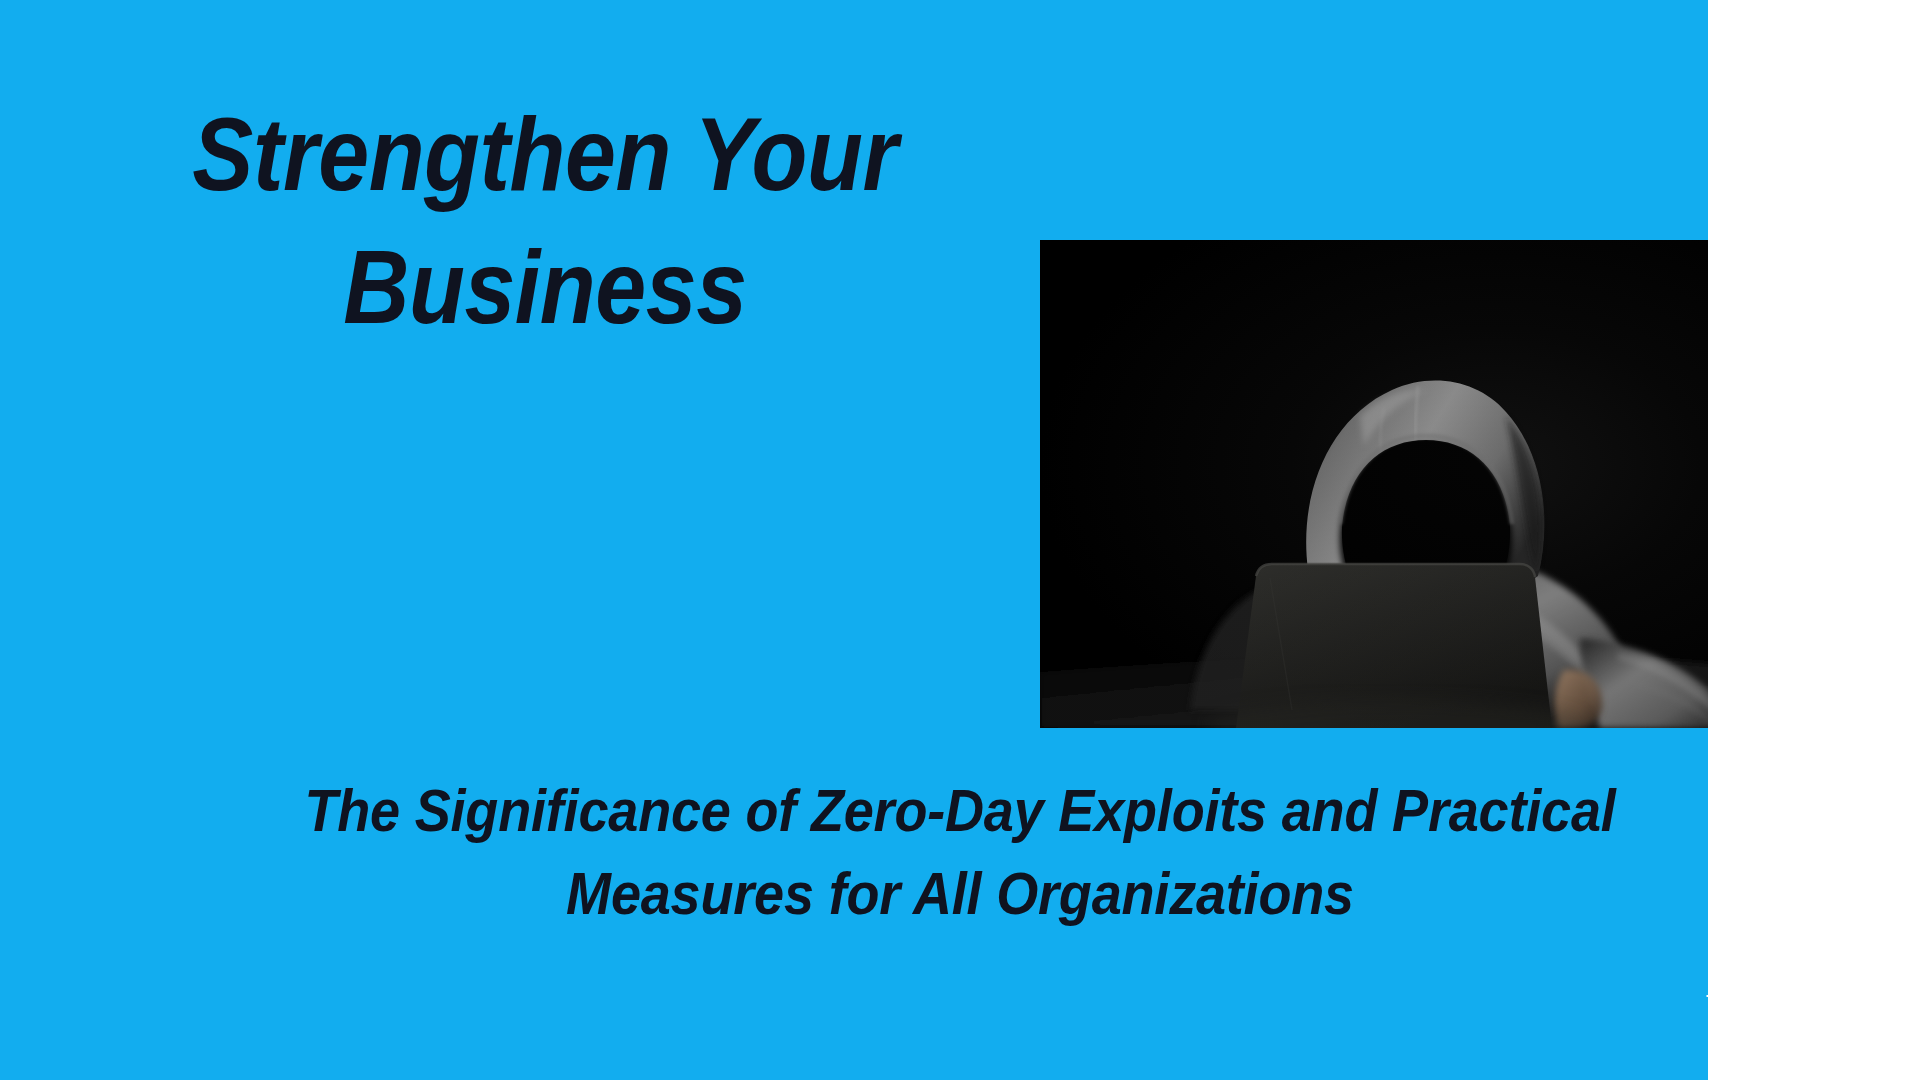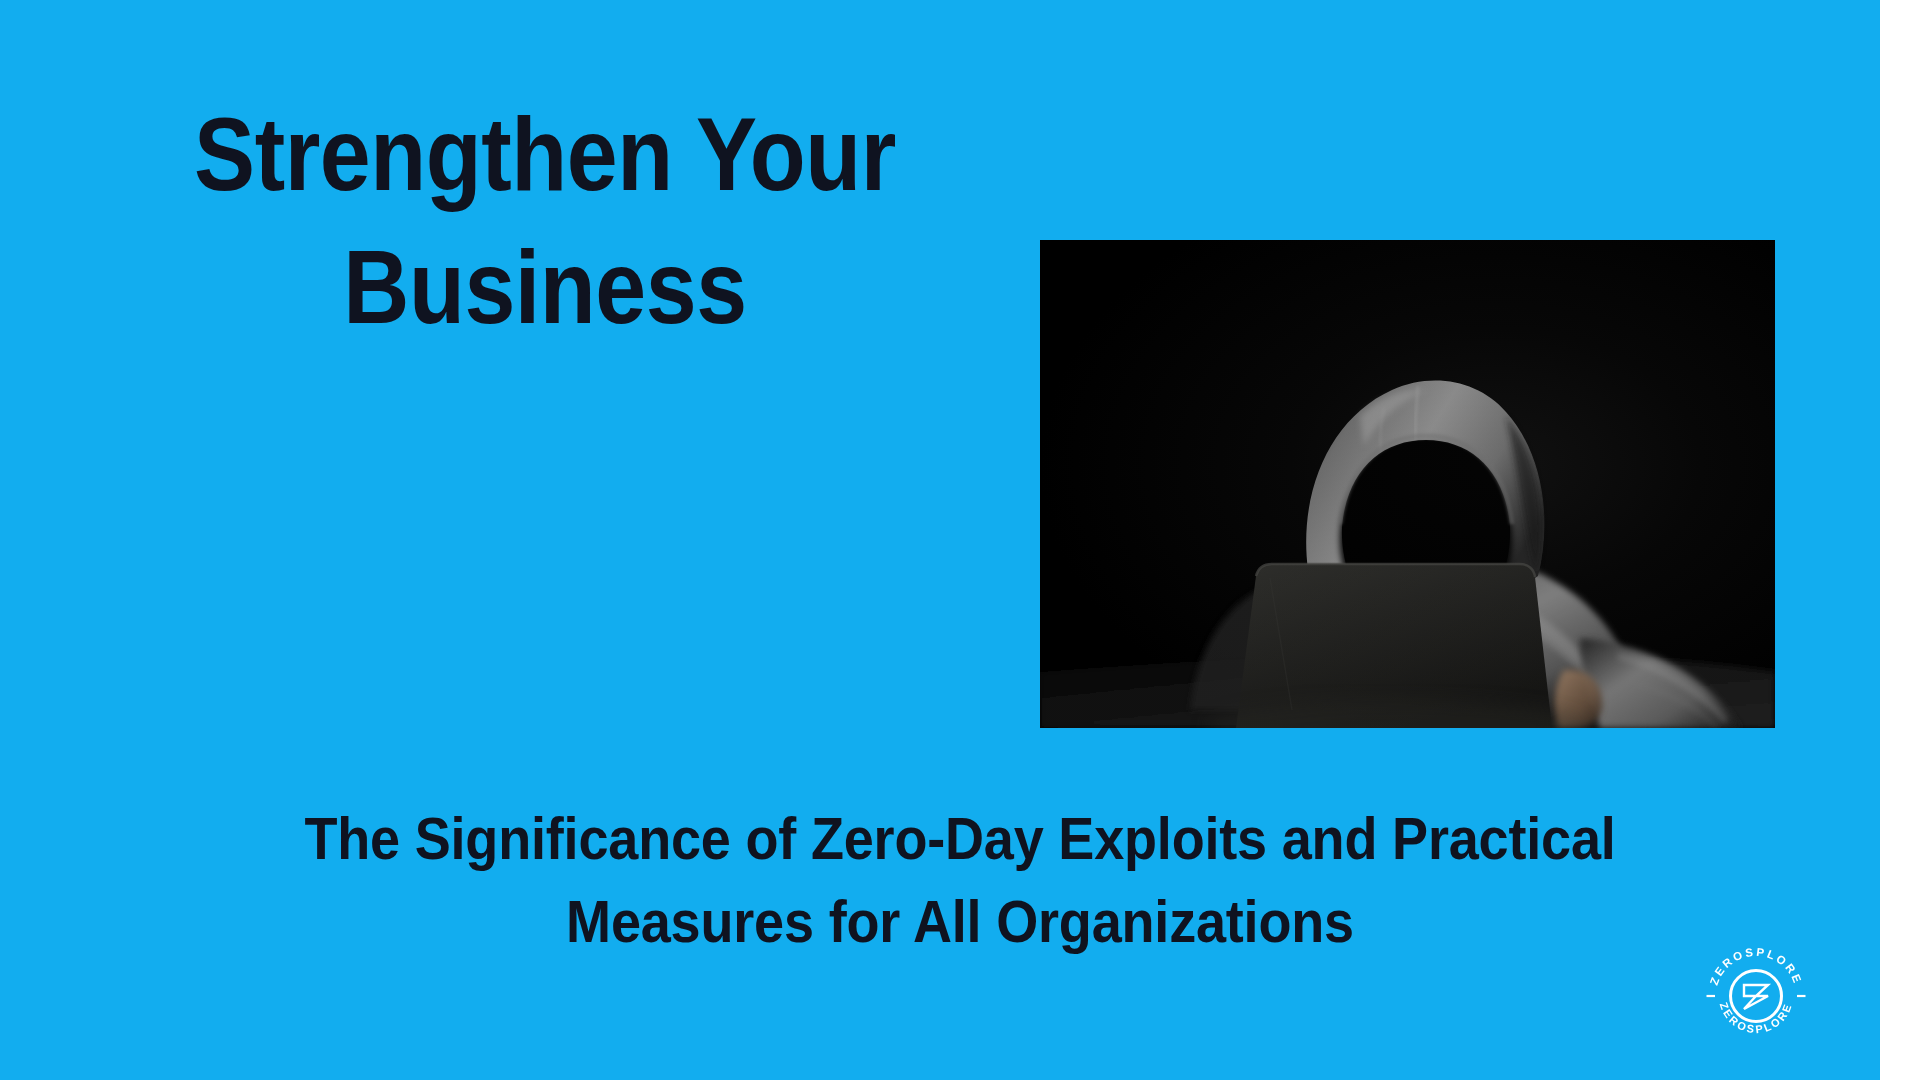--- a/index.html
+++ b/index.html
@@ -4,25 +4,26 @@
 <title>Strengthen Your Business</title>
 <style>
   html, body {
     margin: 0;
     padding: 0;
     background: #ffffff;
   }
 
   .slide {
     position: relative;
-    width: 1880px;
+    width: 1708px;
     height: 1080px;
     overflow: hidden;
     background: #12ADEF;
     font-family: "Liberation Sans", "DejaVu Sans", sans-serif;
+    font-style: italic;
     -webkit-font-smoothing: antialiased;
   }
 
   
   .title-block {
     position: absolute;
     left: 70px;
     top: 88px;
     width: 950px;
     text-align: center;
@@ -58,21 +59,20 @@
     height: 100%;
   }
 
   
   .subtitle-block {
     position: absolute;
     left: 60px;
     top: 770px;
     width: 1800px;
     text-align: center;
-    margin-top: 28px;
   }
 
   .subtitle-line {
     display: block;
     color: #0F1320;
     font-family: "Liberation Sans Narrow", "Liberation Sans", "DejaVu Sans Condensed", sans-serif;
     font-weight: 700;
     font-size: 60px;
     line-height: 1.38;
     letter-spacing: -0.2px;

